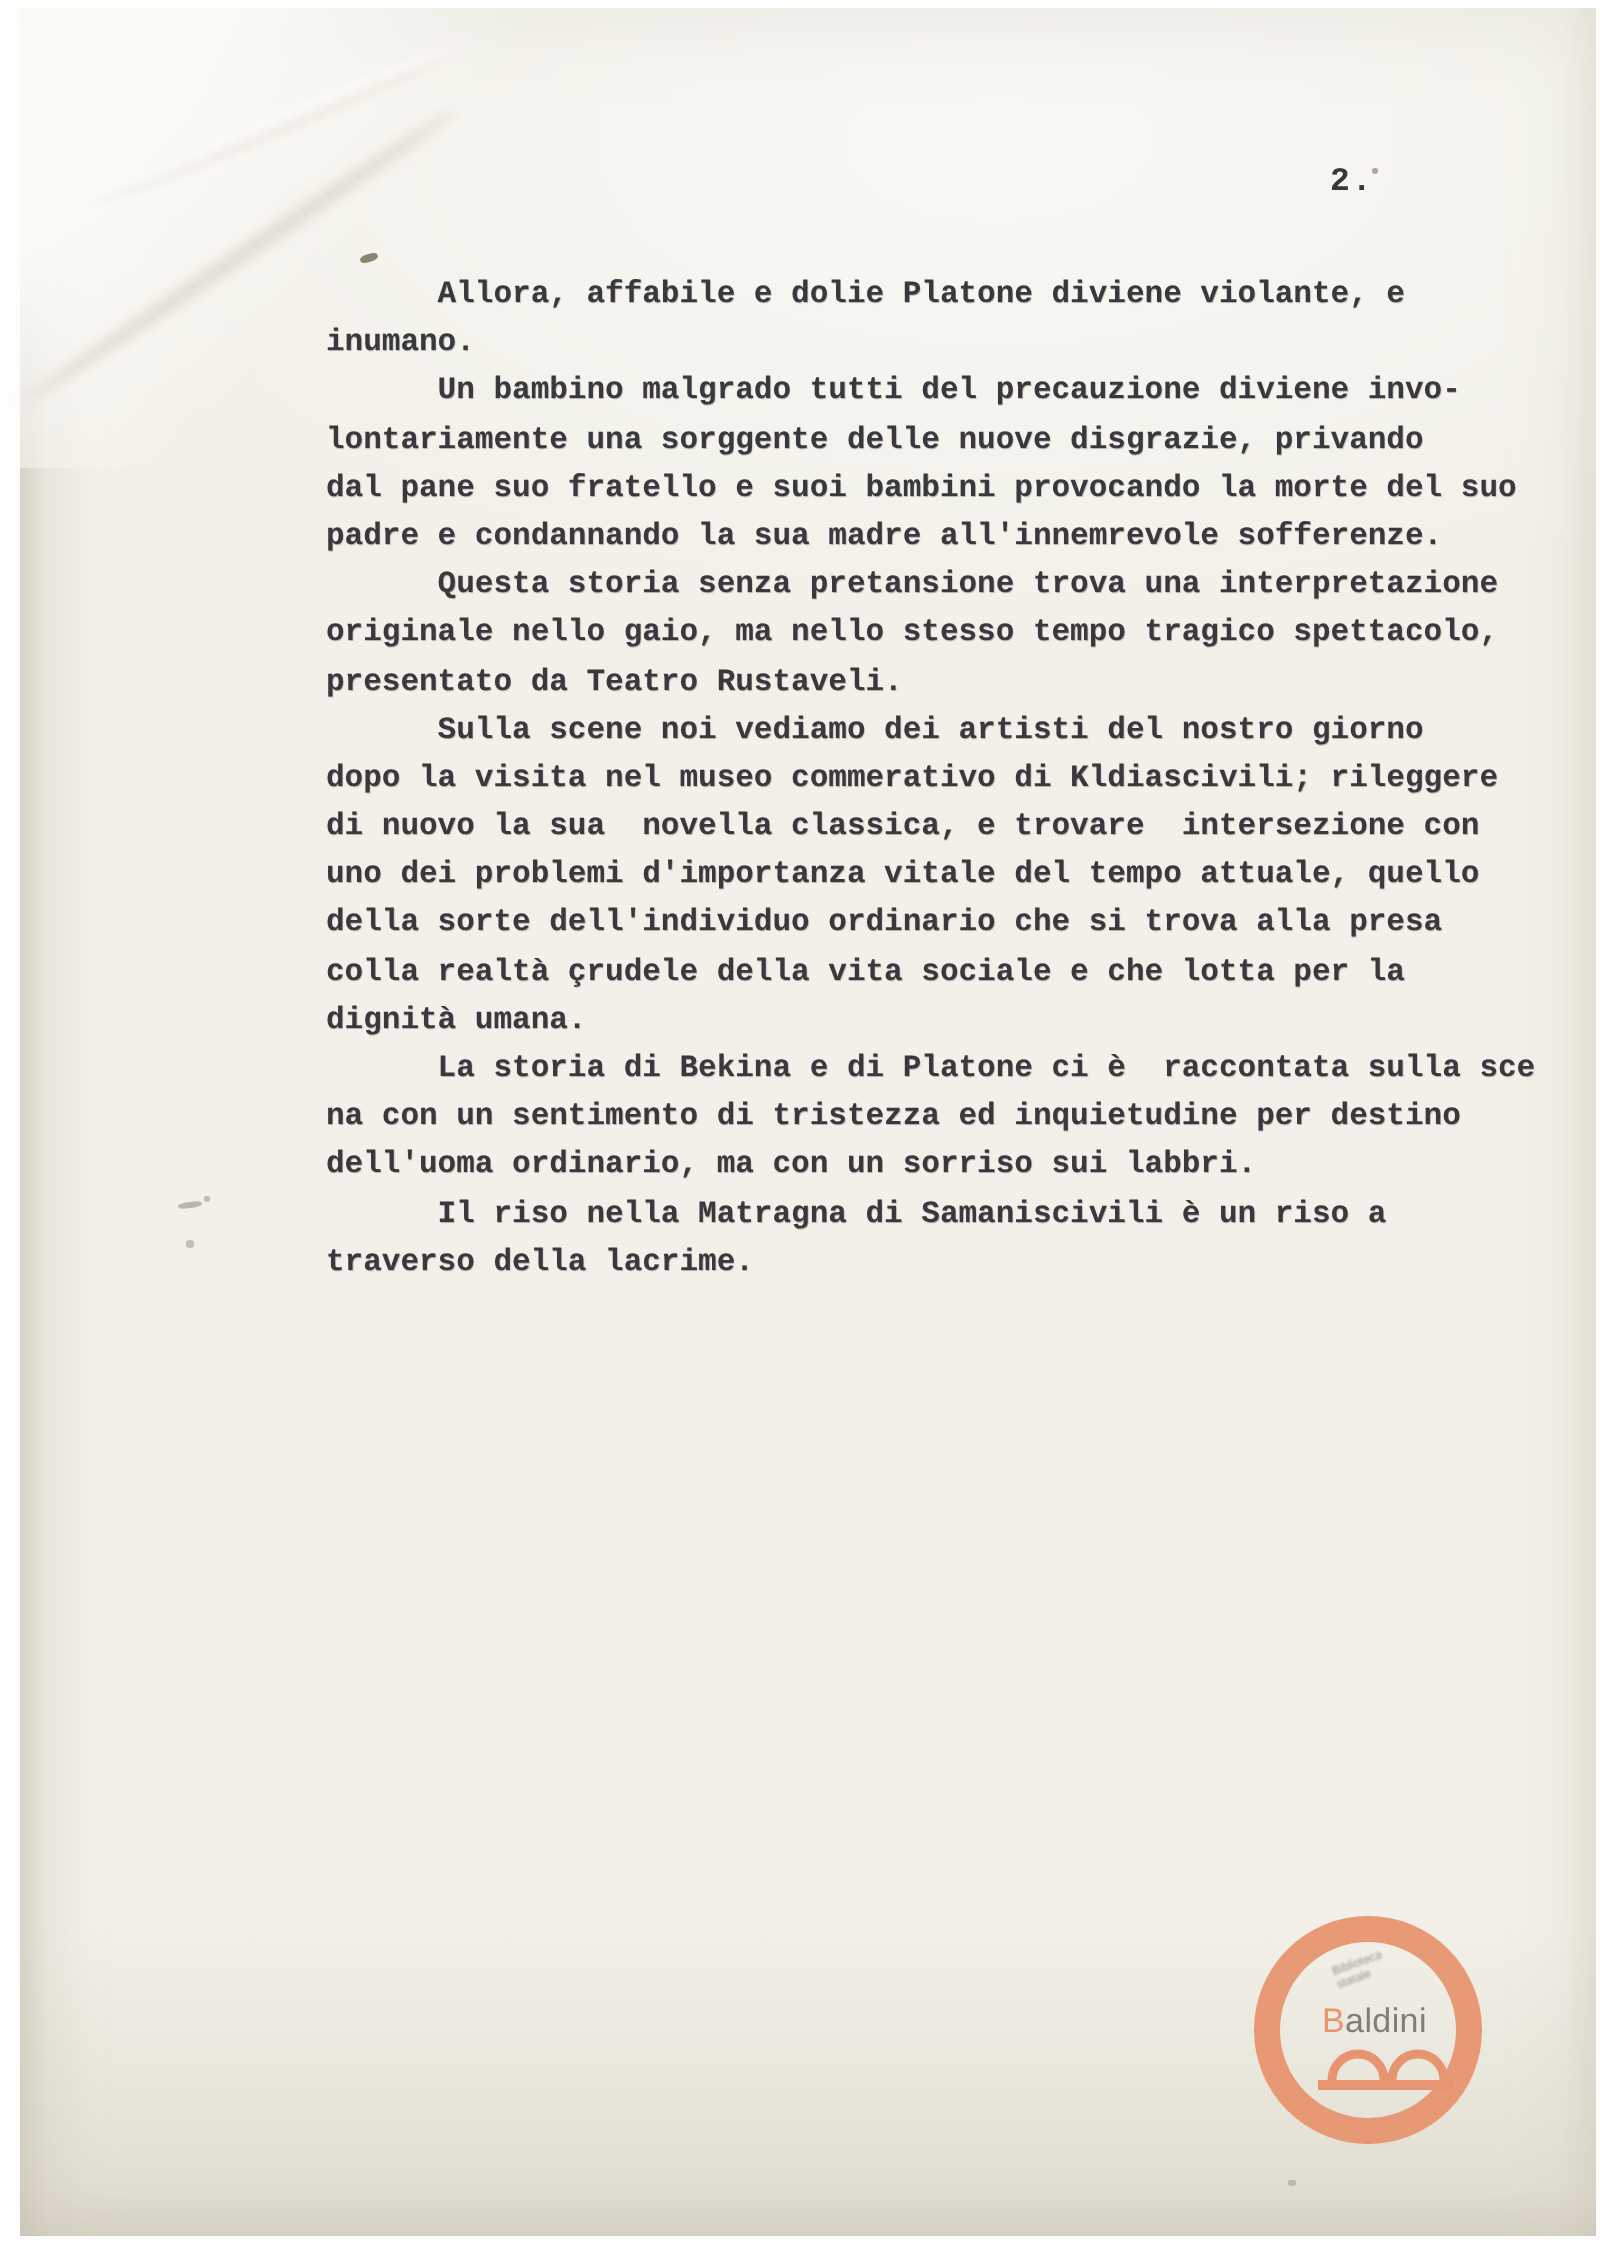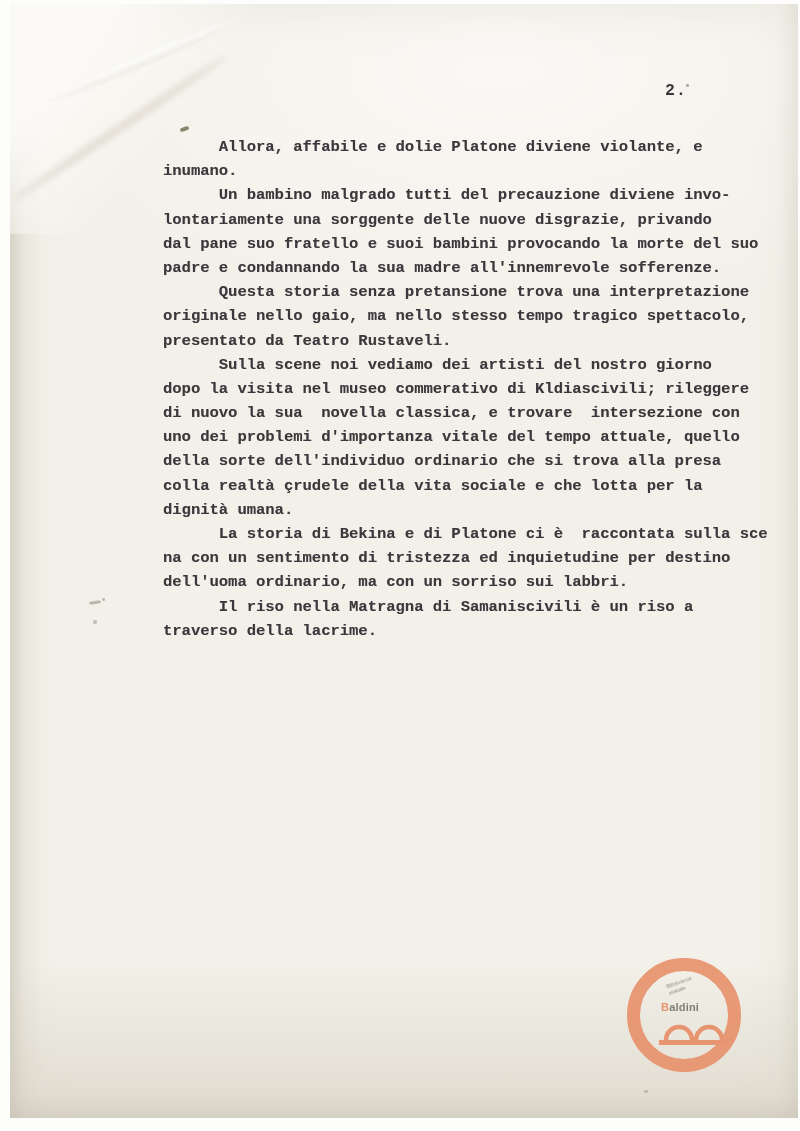--- a/index.html
+++ b/index.html
@@ -70,21 +70,21 @@
     position:absolute; left:40px; top:21px;
     font-family:"Liberation Sans", sans-serif;
     font-size:6px; line-height:6.5px; color:#8f8d89;
     transform:rotate(-20deg);
     filter: blur(0.4px);
     white-space:nowrap;
   }
   .stamp-name {
     position:absolute; left:34px; top:43px;
     font-family:"Liberation Sans", sans-serif;
-    font-size:11px; font-weight:bold; color:#787670;
+    font-size:17px; font-weight:normal; color:#787670;
     letter-spacing:0.2px;
     text-align:center;
   }
   .stamp-name .initial { color:#e78f68; }
   .stamp-book { position:absolute; left:30px; top:61px; }
 </style>
 </head>
 <body>
 
 <div class="scan">

